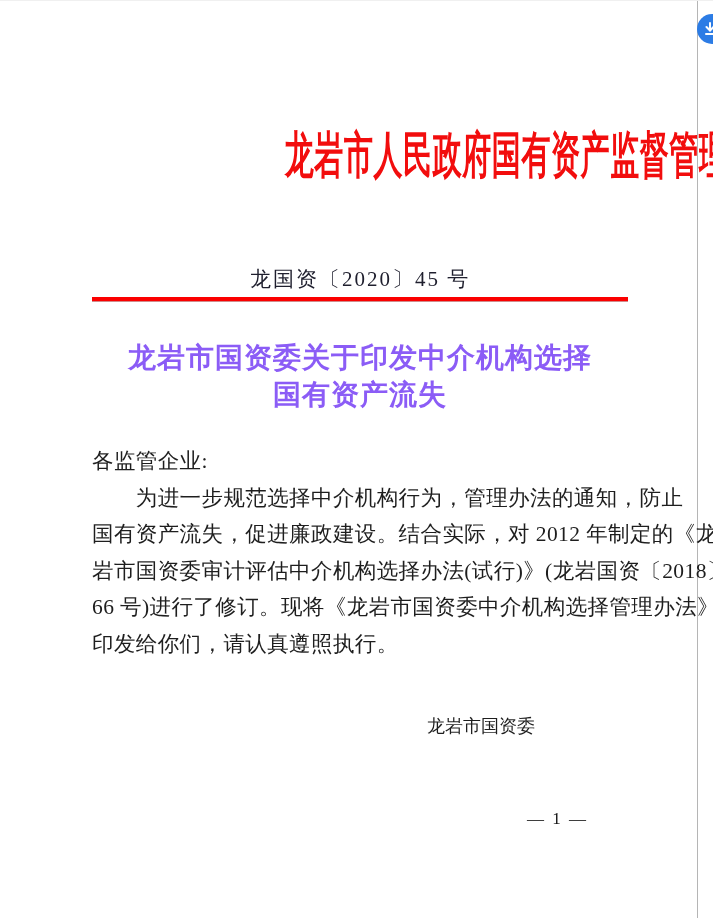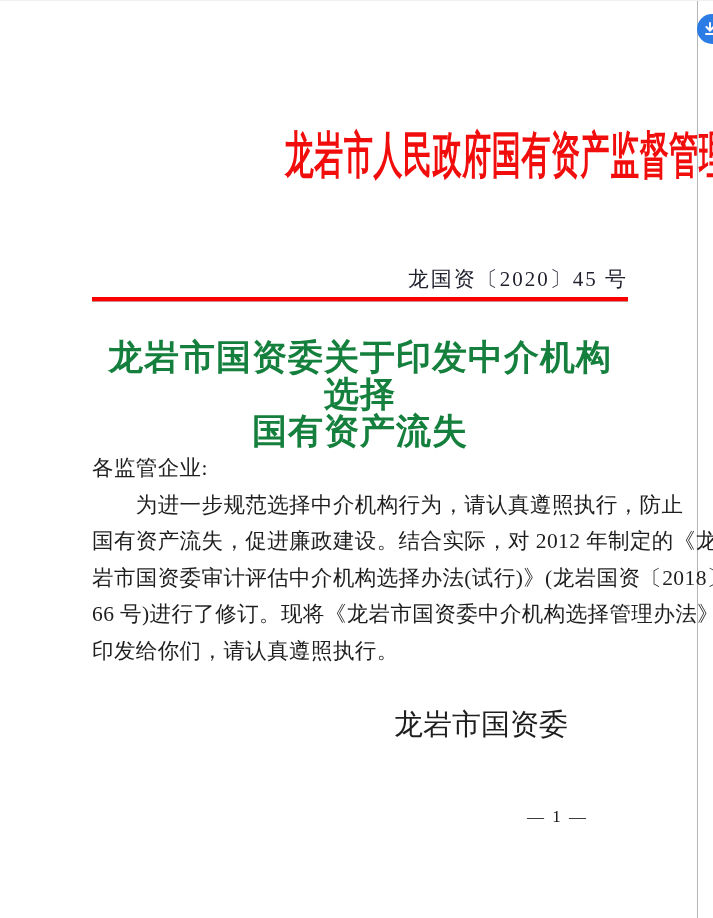--- a/index.html
+++ b/index.html
@@ -43,53 +43,54 @@
   }
   .red-header .squeeze {
     display: inline-block;
     transform: scaleX(0.58);
     transform-origin: 50% 50%;
     letter-spacing: 1px;
   }
   .doc-number {
     margin-top: 81px;
     height: 30px; line-height: 30px;
-    text-align: right;
+    text-align: center;
     font-size: 21px;
     color: #1f1f2e;
     letter-spacing: 2px;
   }
   .red-rule {
     margin-top: 3px;
     height: 4px;
     background: #fb0000;
     box-shadow: 0 1px 0 rgba(150,0,0,0.45);
   }
   .doc-title {
     margin-top: 38px;
     text-align: center;
-    font-size: 35px; font-weight: bold;
+    font-size: 28px; font-weight: bold;
     line-height: 37px;
-    color: #15803d;
+    color: #8b5cf6;
     letter-spacing: 1px;
   }
   .body-block {
+    margin-top: 30px;
     font-size: 21.5px;
     line-height: 36.5px;
     color: #1e1e1e;
   }
   .body-line, .salutation {
     white-space: nowrap;
     letter-spacing: 0.4px;
   }
   .sign-block {
     width: 220px;
-    margin: 36px 37px 0 auto;
+    margin: 45px 37px 0 auto;
     text-align: center;
-    font-size: 29px;
+    font-size: 18px;
     line-height: 39px;
     color: #1e1e1e;
   }
   .page-number {
     margin-top: 61px;
     text-align: right;
     font-size: 17px;
     line-height: 24px;
     color: #141414;
   }
@@ -127,21 +128,21 @@
     <div class="red-rule"></div>
 
     <div class="doc-title">
       <div>龙岩市国资委关于印发中介机构选择</div>
       <div>国有资产流失</div>
     </div>
 
     <div class="body-block">
       <div class="salutation">各监管企业:</div>
       <div>
-          <div class="body-line">　　为进一步规范选择中介机构行为，请认真遵照执行，防止</div>
+          <div class="body-line">　　为进一步规范选择中介机构行为，管理办法的通知，防止</div>
           <div class="body-line">国有资产流失，促进廉政建设。结合实际，对 2012 年制定的《龙</div>
           <div class="body-line">岩市国资委审计评估中介机构选择办法(试行)》(龙岩国资〔2018〕</div>
           <div class="body-line">66 号)进行了修订。现将《龙岩市国资委中介机构选择管理办法》</div>
           <div class="body-line">印发给你们，请认真遵照执行。</div>
         </div>
     </div>
 
     <div class="sign-block">
       <div>龙岩市国资委</div>
     </div>

